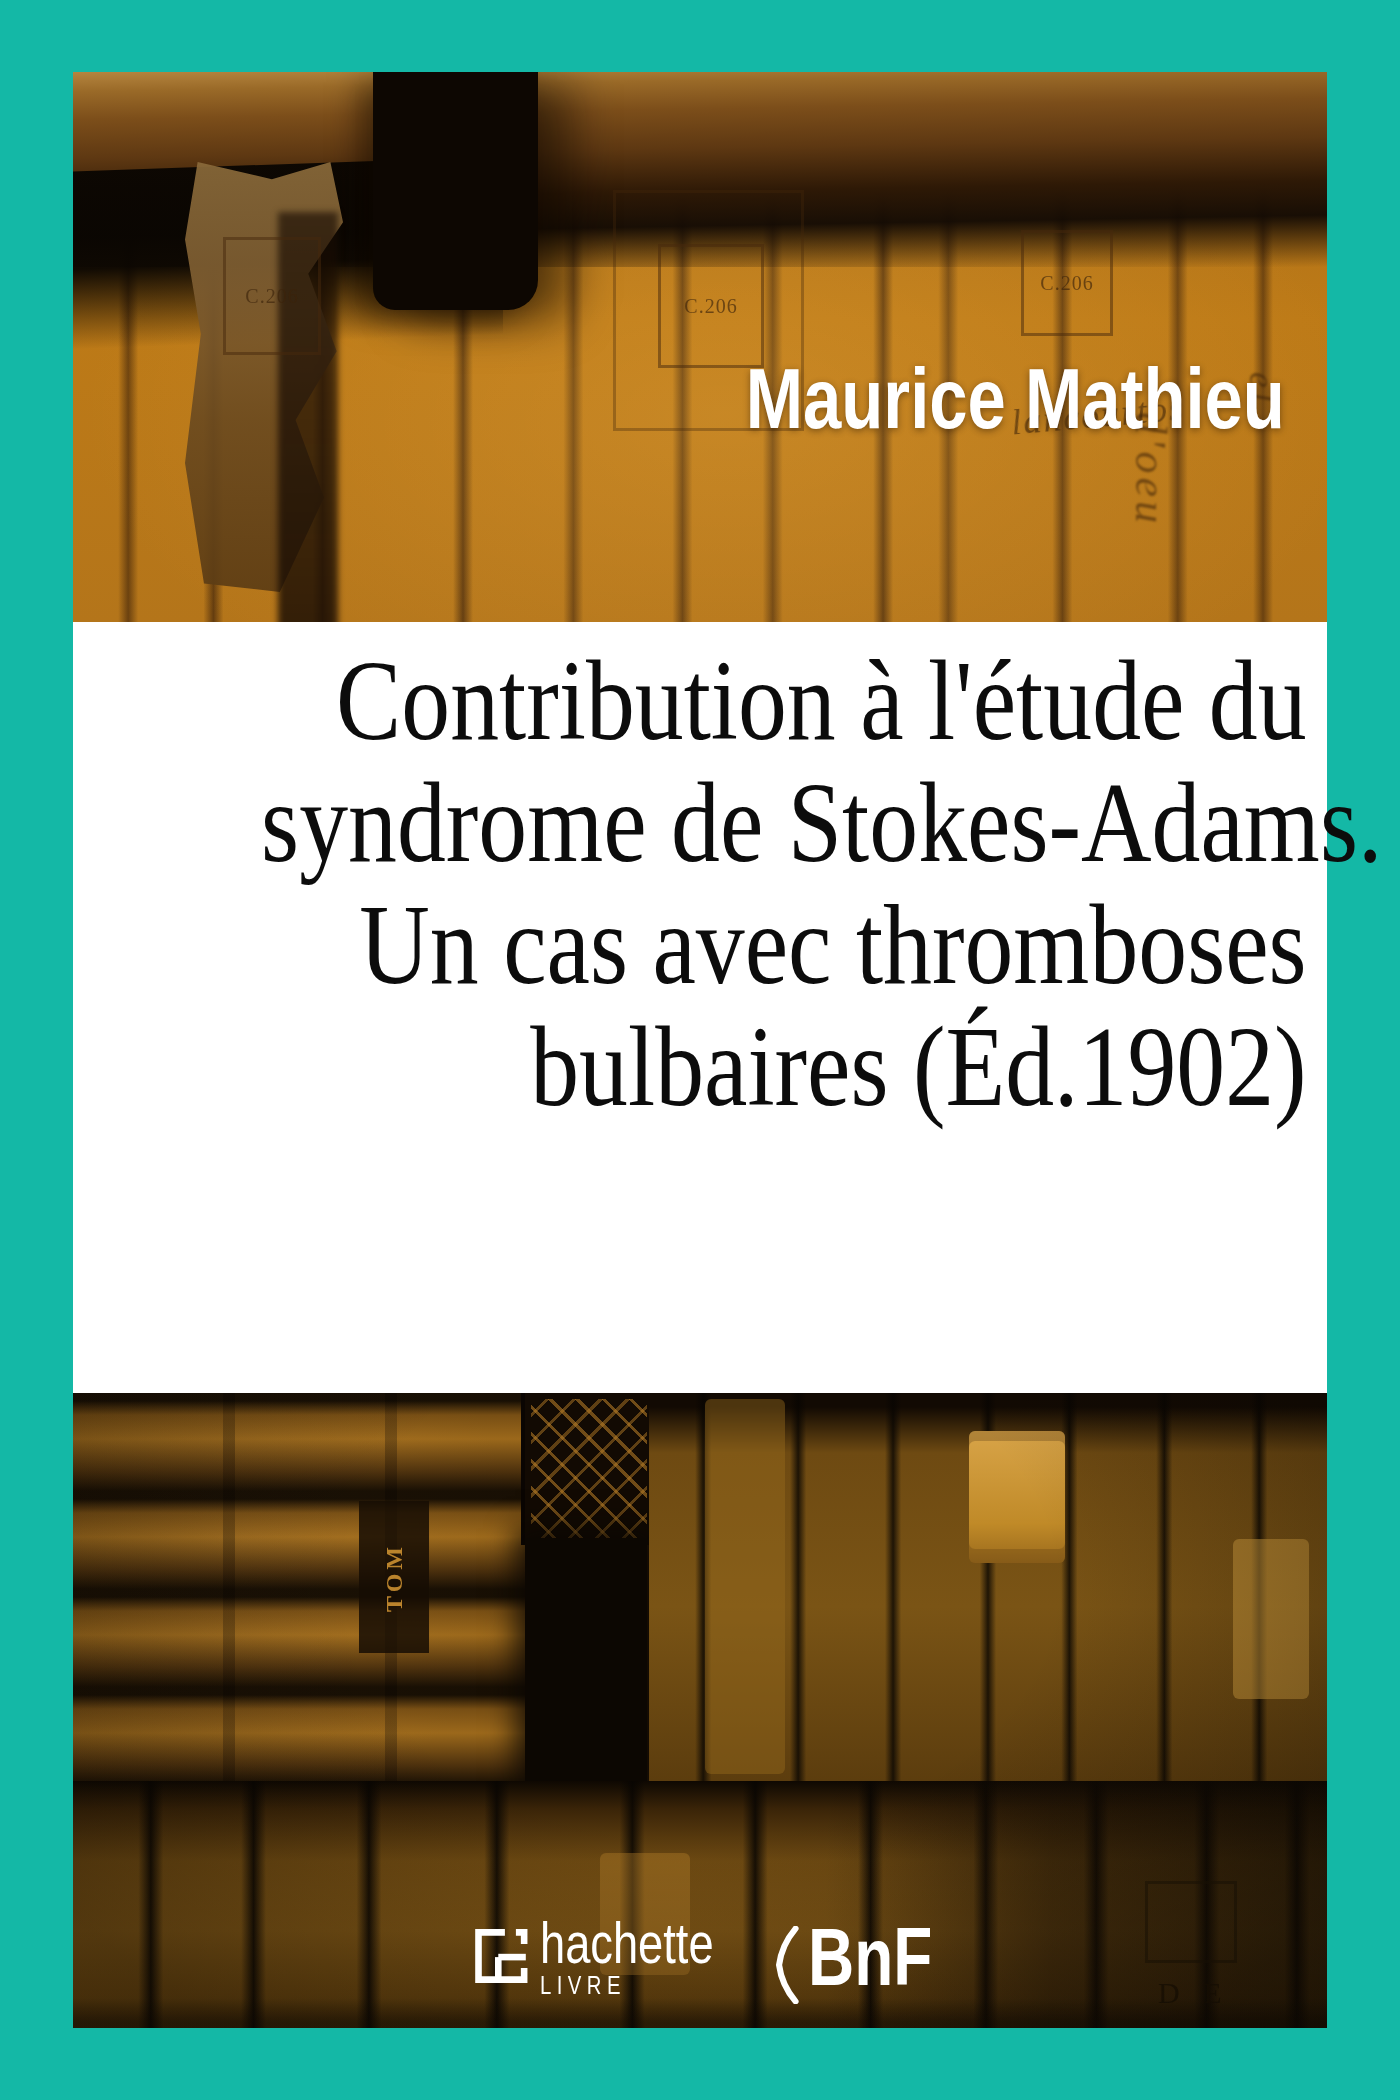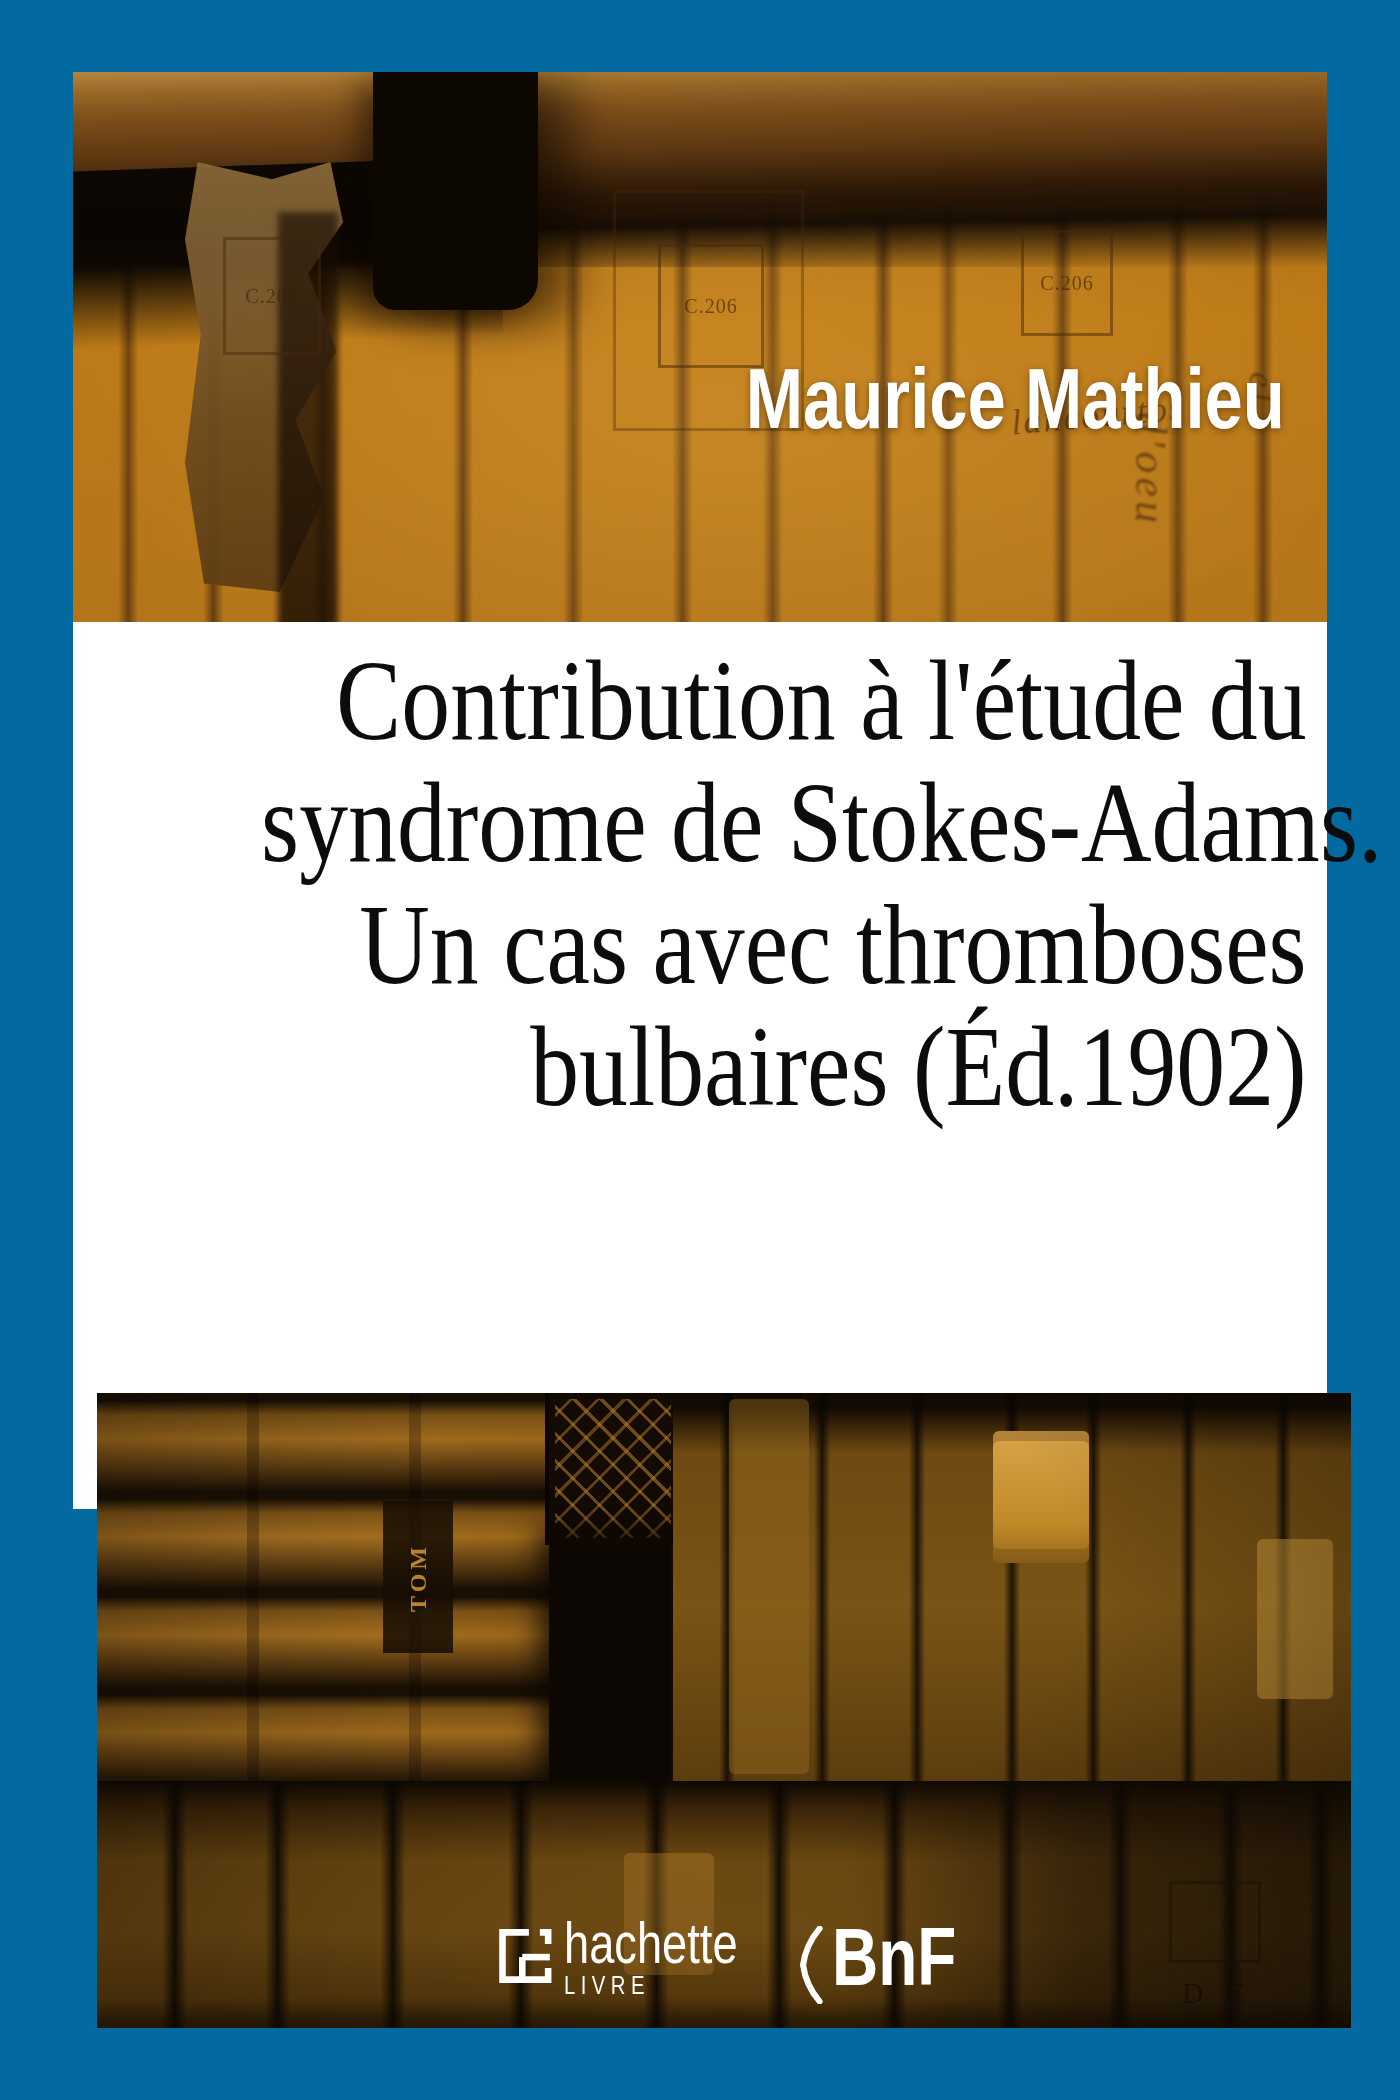--- a/index.html
+++ b/index.html
@@ -1,16 +1,16 @@
 <!DOCTYPE html>
 <html><head>
 <meta charset="utf-8">
 <style>
   html,body{margin:0;padding:0;background:#f8dfb6;}
-  .canvas{position:relative;width:1400px;height:2100px;background:#0369a1;overflow:hidden;
+  .canvas{position:relative;width:1400px;height:2100px;background:#14b8a6;overflow:hidden;
           font-family:"Liberation Sans",sans-serif;}
   
   .top-photo{position:absolute;left:73px;top:72px;width:1254px;height:550px;overflow:hidden;
     background:linear-gradient(180deg,#a96e1a 0%,#bd7a17 45%,#b4751a 100%);}
   .tp-seams{position:absolute;inset:0;
     background:linear-gradient(90deg,
       transparent 3.6%,rgba(58,31,9,.6) 4.4%,transparent 5.2%,
       transparent 10.4%,rgba(58,31,9,.65) 11.2%,transparent 12.0%,
       transparent 19.1%,rgba(58,31,9,.6) 19.9%,transparent 20.7%,
       transparent 30.3%,rgba(58,31,9,.7) 31.1%,transparent 31.9%,
@@ -48,21 +48,21 @@
   .sv2{left:1168px;top:300px;font-size:36px;}
   .author{position:absolute;right:42px;top:283px;color:#ffffff;font-weight:bold;
     font-size:86px;line-height:86px;white-space:nowrap;transform:scaleX(.8);transform-origin:100% 50%;
     text-shadow:0 2px 8px rgba(30,15,5,.45);}
   
   .title-band{position:absolute;left:73px;top:622px;width:1254px;height:887px;background:#ffffff;}
   .book-title{padding:18px 24px 0 0;text-align:right;color:#0c0c0c;
     font-family:"Liberation Serif",serif;font-size:115px;line-height:122px;white-space:nowrap;
     transform:scaleX(.85);transform-origin:100% 0;}
   
-  .bottom-photo{position:absolute;left:73px;top:1393px;width:1254px;height:635px;overflow:hidden;background:#241505;margin-left:24px;}
+  .bottom-photo{position:absolute;left:73px;top:1393px;width:1254px;height:635px;overflow:hidden;background:#241505;}
   .bp-left{position:absolute;left:0;top:0;width:560px;height:388px;
     background:
       repeating-linear-gradient(180deg,rgba(12,7,2,.9) 0 8px,rgba(107,69,18,.6) 22px,rgba(191,130,38,.32) 46px,rgba(53,32,10,.7) 78px,rgba(12,7,2,.9) 98px),
       repeating-linear-gradient(90deg,transparent 0 150px,rgba(10,6,2,.45) 150px 162px),
       radial-gradient(circle at 30% 40%,rgba(201,145,60,.25),transparent 60%),
       #8a5c16;}
   .bp-tom-label{position:absolute;left:286px;top:108px;width:70px;height:152px;
     background:rgba(22,13,4,.85);display:flex;align-items:center;justify-content:center;}
   .bp-tom-text{writing-mode:vertical-rl;transform:rotate(180deg);
     font-family:"Liberation Serif",serif;font-weight:bold;font-size:24px;

